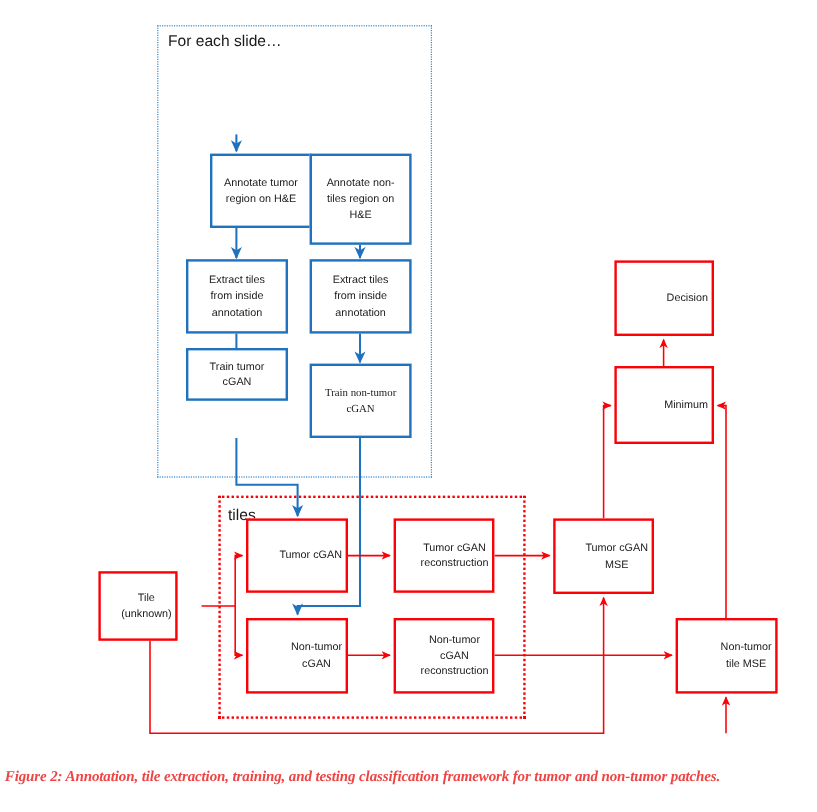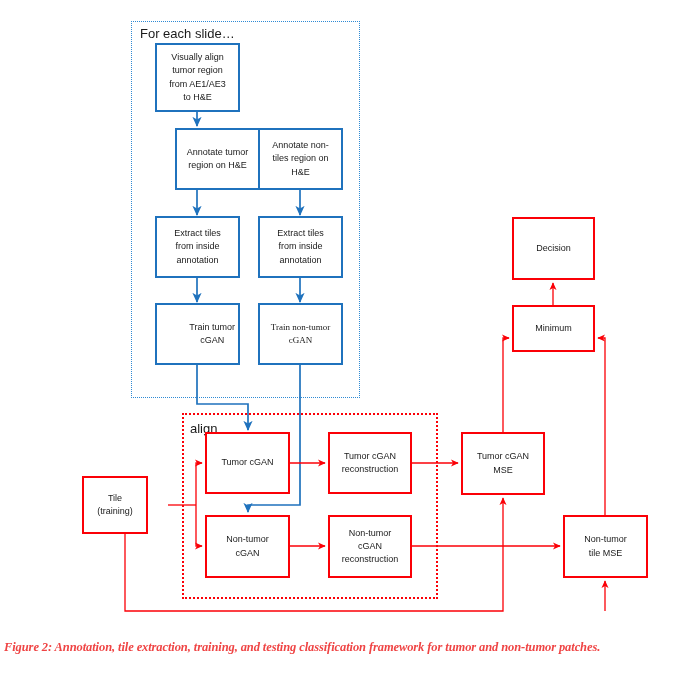--- a/index.html
+++ b/index.html
@@ -10,21 +10,21 @@
   }
   #canvas{position:absolute;left:0;top:0;width:681px;height:677px;}
   .node{
     position:absolute;box-sizing:border-box;
     display:flex;align-items:center;justify-content:center;
     text-align:center;background:#ffffff;
     font-size:9px;line-height:1.45;color:#1a1a1a;
     padding:2px 3px;
   }
   .node.blue{border:2px solid #1f72bd;}
-  .node.red{border:2.5px solid #fb0007;}
+  .node.red{border:2.5px solid #fb0007;justify-content:flex-end;}
   .group-label{
     position:absolute;font-size:13px;color:#1a1a1a;
     white-space:nowrap;background:transparent;
   }
   .group-box{position:absolute;box-sizing:border-box;background:transparent;}
   .group-box.blue-dashed{border:1.5px dotted #2e8ad4;}
   .group-box.red-dashed{border:2px dotted #fb0007;}
   .caption{
     position:absolute;left:4px;top:640px;width:673px;
     font-family:"Liberation Serif", serif;
@@ -36,21 +36,21 @@
 </style>
 </head>
 <body>
 
 <div id="canvas">
 
   <div class="group-box blue-dashed" style="left:131px;top:21px;width:229px;height:377px;"></div>
   <div class="group-label" style="left:140px;top:26px;">For each slide…</div>
 
   <div class="group-box red-dashed" style="left:182px;top:413px;width:256px;height:186px;"></div>
-  <div class="group-label" style="left:190px;top:421px;">align</div>
+  <div class="group-label" style="left:190px;top:421px;">tiles</div>
 
   <svg viewBox="0 0 681 677" xmlns="http://www.w3.org/2000/svg">
     <defs>
       <marker id="ab" markerWidth="7" markerHeight="7" refX="5.4" refY="3" orient="auto" markerUnits="strokeWidth">
         <path d="M0,0.3 L6,3 L0,5.7 L1.6,3 z" fill="#1f72bd"></path>
       </marker>
       <marker id="ar" markerWidth="7" markerHeight="7" refX="5.4" refY="3" orient="auto" markerUnits="strokeWidth">
         <path d="M0,0.3 L6,3 L0,5.7 L1.6,3 z" fill="#fb0007"></path>
       </marker>
     </defs>
@@ -93,37 +93,29 @@
       <path d="M605,515 L605,338 L598,338" marker-end="url(#ar)"></path>
 
       <path d="M553,305 L553,283" marker-end="url(#ar)"></path>
 
       <path d="M125,534 L125,611 L503,611 L503,498" marker-end="url(#ar)"></path>
 
       <path d="M605,611 L605,581" marker-end="url(#ar)"></path>
     </g>
   </svg>
 
-  <div class="node blue" style="left:155px;top:43px;width:85px;height:69px;">
-    <div>
-      <span>Visually align</span><br>
-      <span>tumor region</span><br>
-      <span>from AE1/AE3</span><br>
-      <span>to H&amp;E</span>
-    </div>
-  </div>
 
   <div class="node blue" style="left:155px;top:128px;width:85px;height:62px;margin-left:20px;">
     <div>
       <span>Annotate tumor</span><br>
       <span>region on H&amp;E</span>
     </div>
   </div>
 
-  <div class="node blue" style="left:258px;top:128px;width:85px;height:62px;">
+  <div class="node blue" style="left:258px;top:128px;width:85px;height:76px;">
     <div>
       <span>Annotate non-</span><br>
       <span>tiles region on</span><br>
       <span>H&amp;E</span>
     </div>
   </div>
 
   <div class="node blue" style="left:155px;top:216px;width:85px;height:62px;">
     <div>
       <span>Extract tiles</span><br>
@@ -133,38 +125,38 @@
   </div>
 
   <div class="node blue" style="left:258px;top:216px;width:85px;height:62px;">
     <div>
       <span>Extract tiles</span><br>
       <span>from inside</span><br>
       <span>annotation</span>
     </div>
   </div>
 
-  <div class="node blue" style="left:155px;top:303px;width:85px;height:62px;justify-content:flex-end;">
+  <div class="node blue" style="left:155px;top:290px;width:85px;height:44px;">
     <div>
       <span>Train tumor</span><br>
       <span>cGAN</span>
     </div>
   </div>
 
   <div class="node blue" style="left:258px;top:303px;width:85px;height:62px;font-family:Liberation Serif, serif;">
     <div>
       <span>Train non-tumor</span><br>
       <span>cGAN</span>
     </div>
   </div>
 
   <div class="node red" style="left:82px;top:476px;width:66px;height:58px;">
     <div>
       <span>Tile</span><br>
-      <span>(training)</span>
+      <span>(unknown)</span>
     </div>
   </div>
 
   <div class="node red" style="left:205px;top:432px;width:85px;height:62px;">
     <div>
       <span>Tumor cGAN</span>
     </div>
   </div>
 
   <div class="node red" style="left:205px;top:515px;width:85px;height:63px;">
@@ -196,21 +188,21 @@
     </div>
   </div>
 
   <div class="node red" style="left:563px;top:515px;width:85px;height:63px;">
     <div>
       <span>Non-tumor</span><br>
       <span>tile MSE</span>
     </div>
   </div>
 
-  <div class="node red" style="left:512px;top:305px;width:83px;height:47px;">
+  <div class="node red" style="left:512px;top:305px;width:83px;height:65px;">
     <div>
       <span>Minimum</span>
     </div>
   </div>
 
   <div class="node red" style="left:512px;top:217px;width:83px;height:63px;">
     <div>
       <span>Decision</span>
     </div>
   </div>

